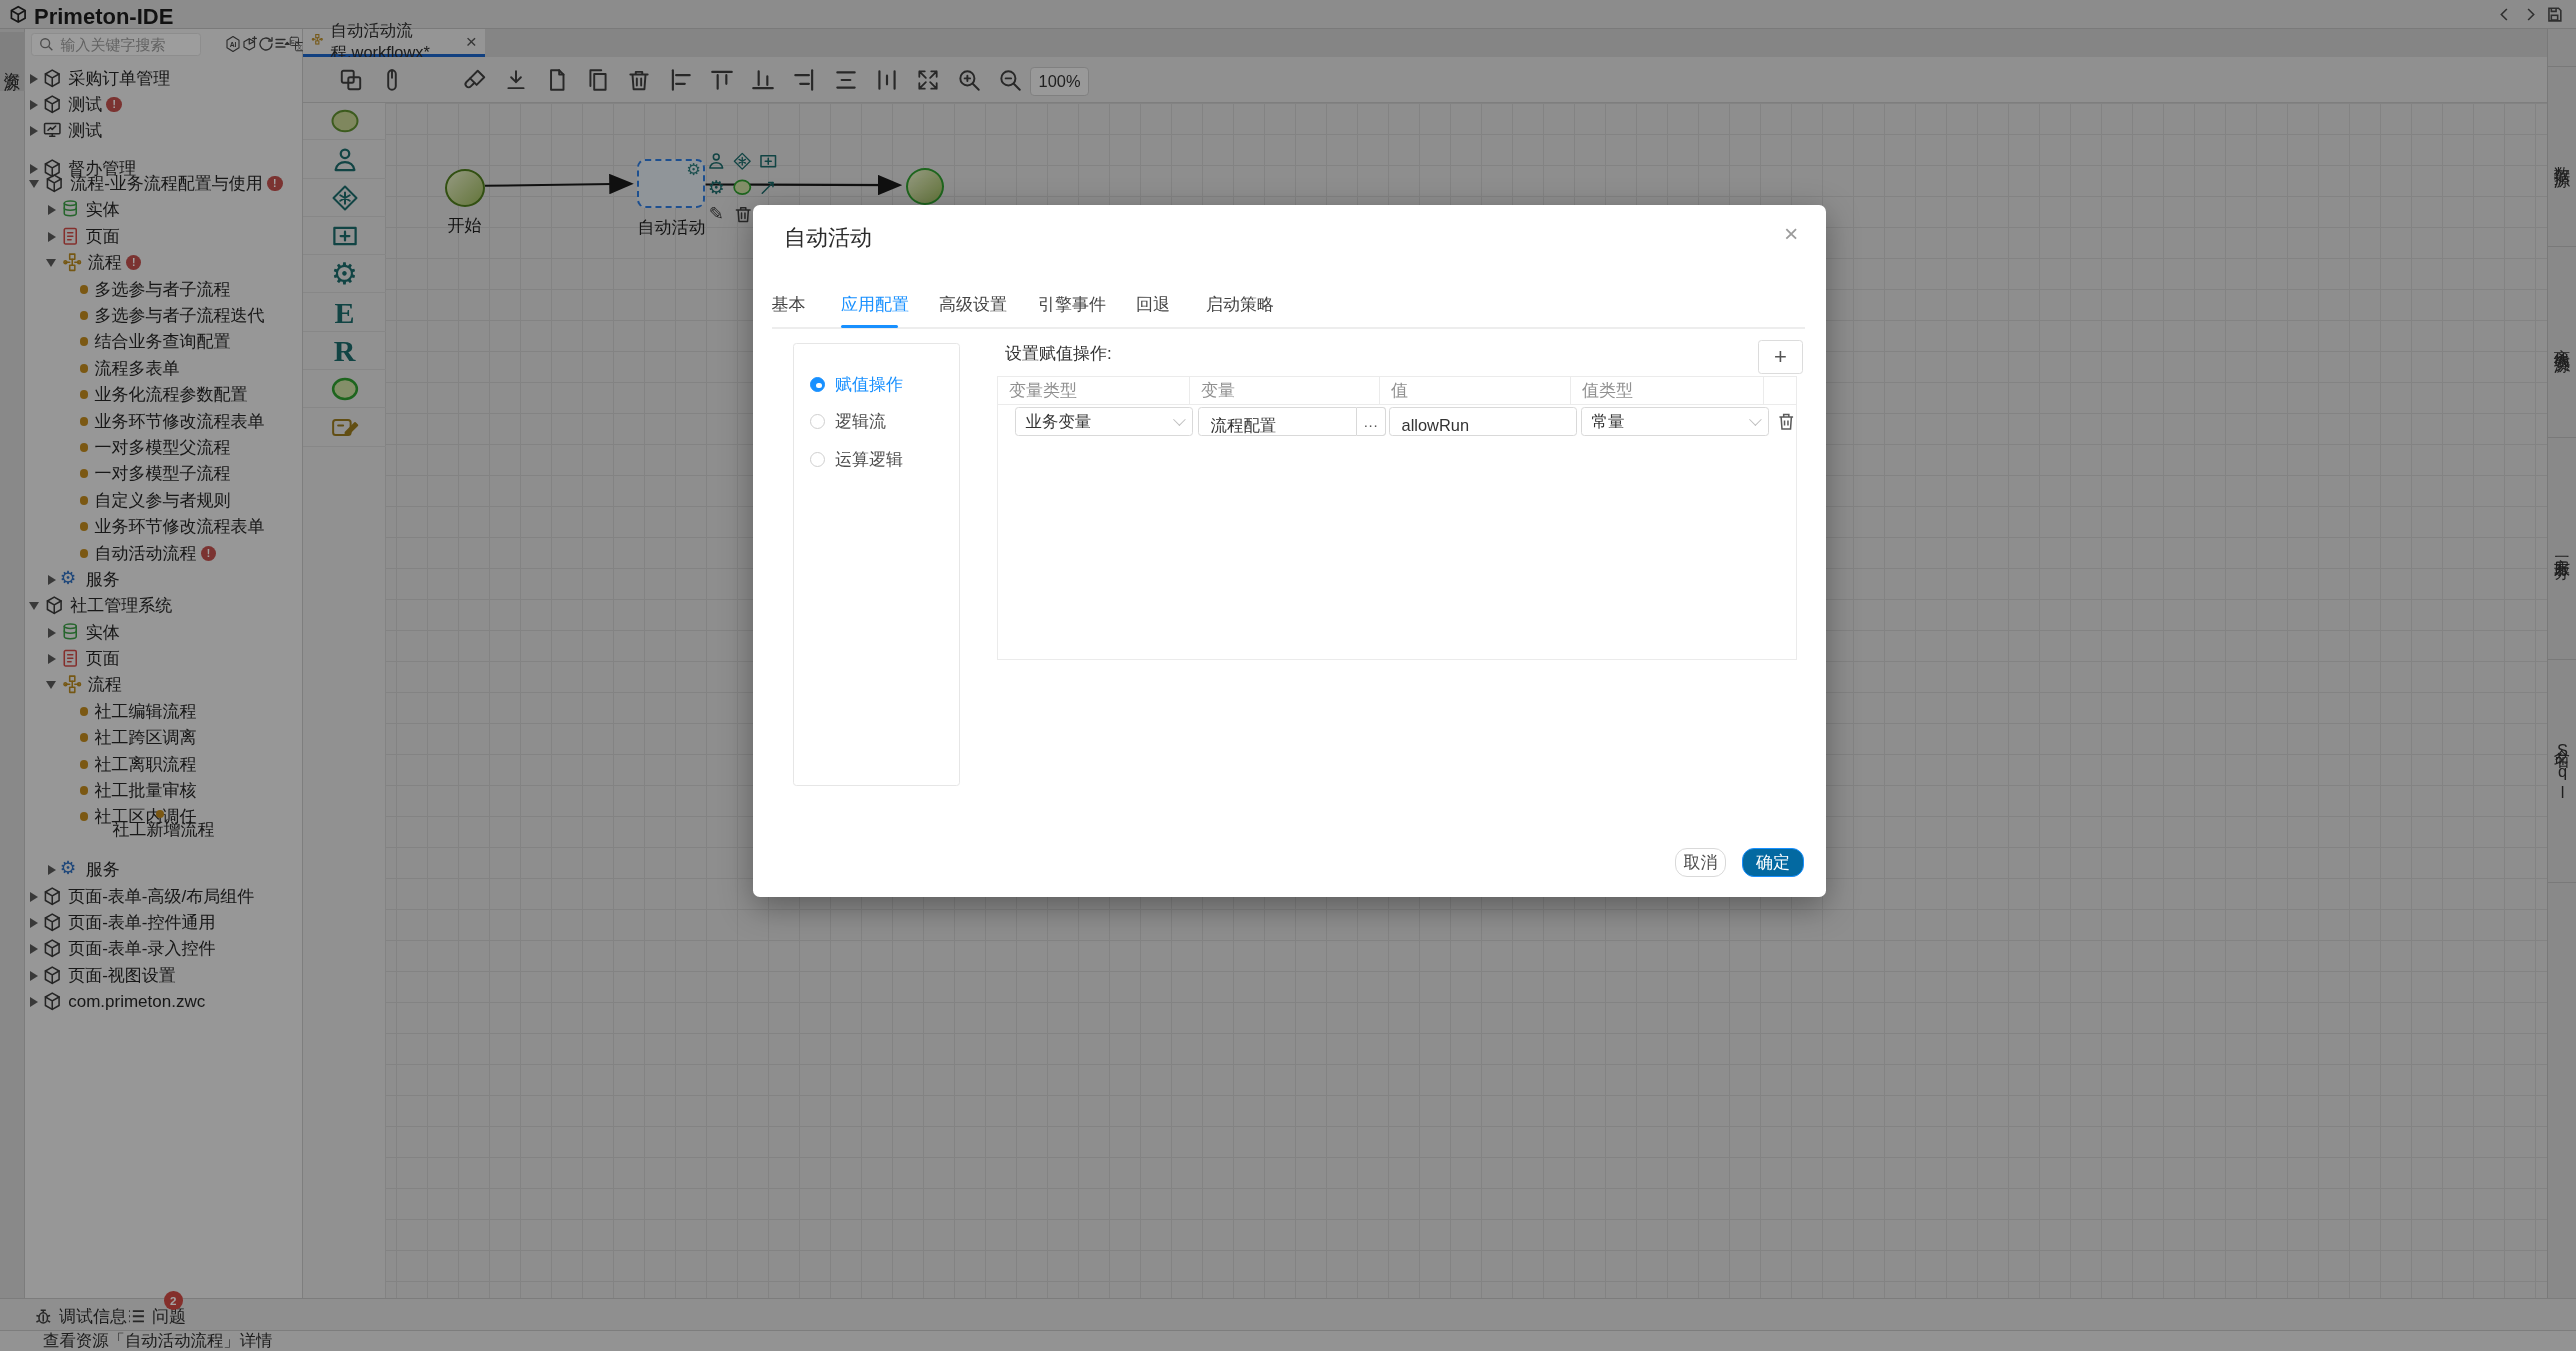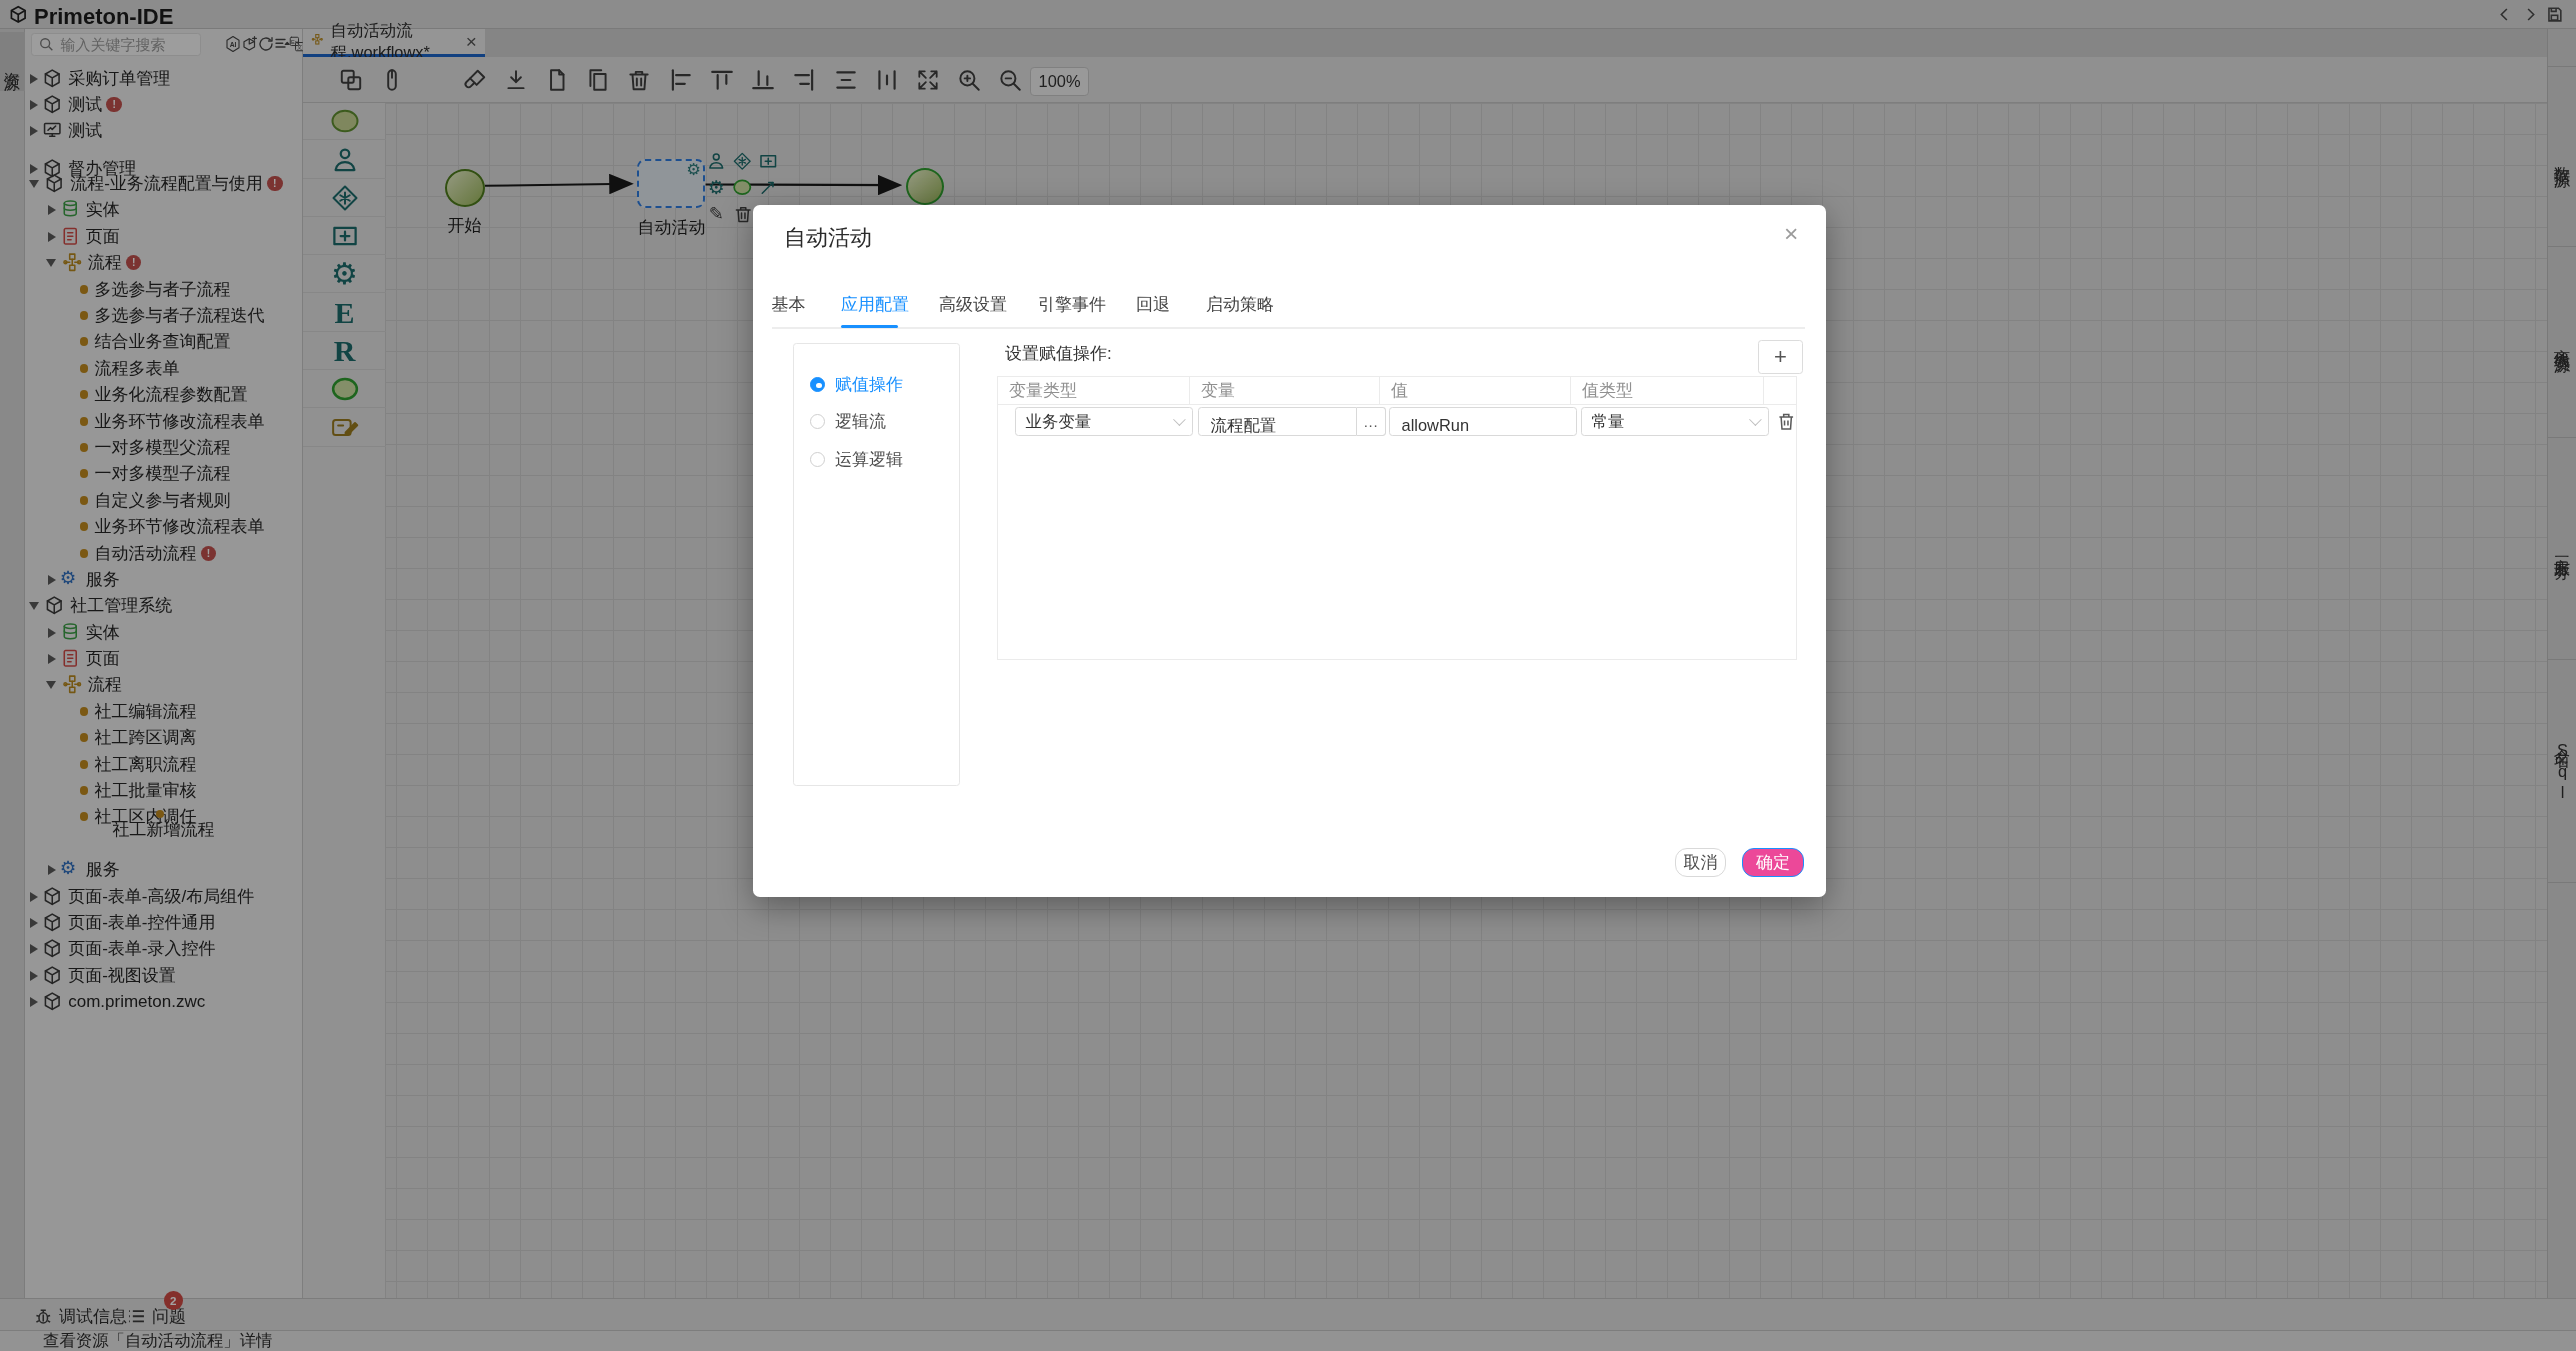--- a/index.html
+++ b/index.html
@@ -81,21 +81,21 @@
   .th-row{left:0;top:0;width:799px;height:28px;border-bottom:0.7px solid #ebebeb;display:flex;}
   .th{font-size:17px;color:#909090;display:flex;align-items:center;padding-left:11px;border-right:0.7px solid #ebebeb;}
   .th:last-child{border-right:none;}
   .widget{position:absolute;height:29px;border:0.7px solid #d9d9d9;border-radius:3.4px;background:#fff;font-size:16.4px;color:#333;display:flex;align-items:center;padding:0 9.6px;}
   .widget input{border:none;outline:none;font-size:16.4px;color:#333;width:100%;background:transparent;margin-top:8px;}
   .chev{margin-left:auto;width:9px;height:9px;border-right:1.4px solid #bfbfbf;border-bottom:1.4px solid #bfbfbf;transform:rotate(45deg) translateY(-2.7px);flex:0 0 auto;}
   #more-btn{left:604px;top:202px;width:29px;height:29px;border:0.7px solid #d9d9d9;border-left:none;border-radius:0 3.4px 3.4px 0;background:#fff;font-size:15px;color:#555;display:flex;align-items:center;justify-content:center;letter-spacing:0.7px;}
   #row-trash{left:1023px;top:206px;width:20.5px;height:20.5px;color:#5b5b5b;}
   .btn{height:29px;border-radius:12px;font-size:17px;display:flex;align-items:center;justify-content:center;}
   #btn-cancel{left:922px;top:643px;width:51px;border:0.7px solid #d9d9d9;background:#fff;color:#4d4d4d;}
-  #btn-ok{left:989px;top:643px;width:62px;background:#ec4899;color:#fff;border:0.7px solid #1890ff;}
+  #btn-ok{left:989px;top:643px;width:62px;background:#0369a1;color:#fff;border:0.7px solid #1890ff;}
   svg{display:block;}
 </style>
 </head>
 <body>
 
 <div id="app">
 
   <div class="abs" id="titlebar">
     <span class="abs" style="left:8.2px;top:4.8px;width:20.5px;height:20.5px;color:#222;">
         <svg viewBox="0 0 24 24" fill="none" stroke="currentColor" stroke-width="2">

